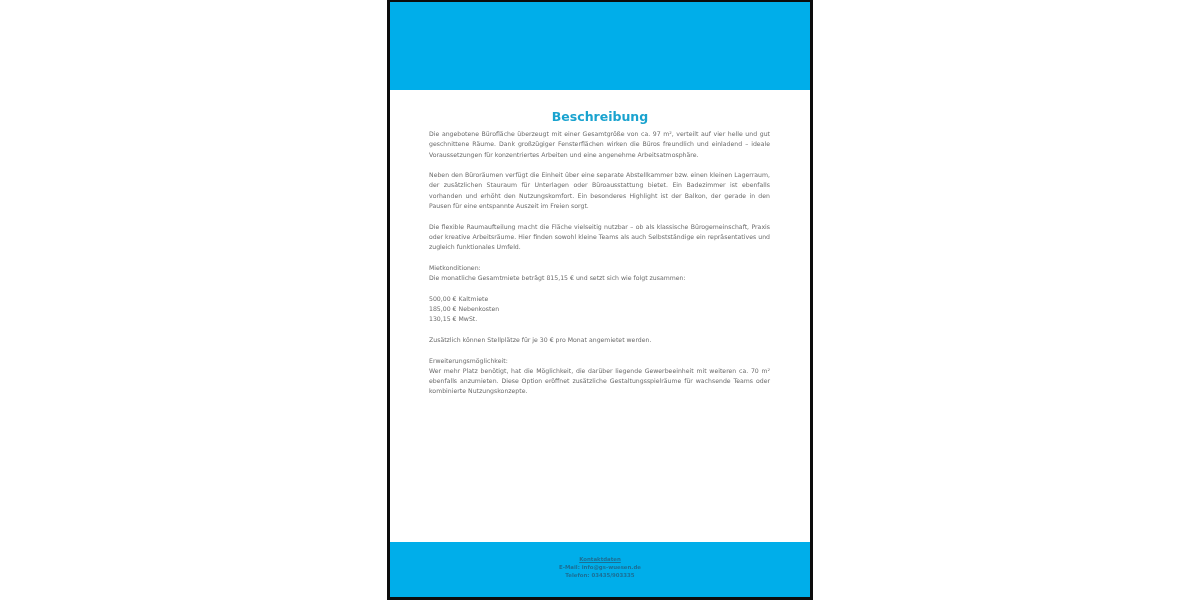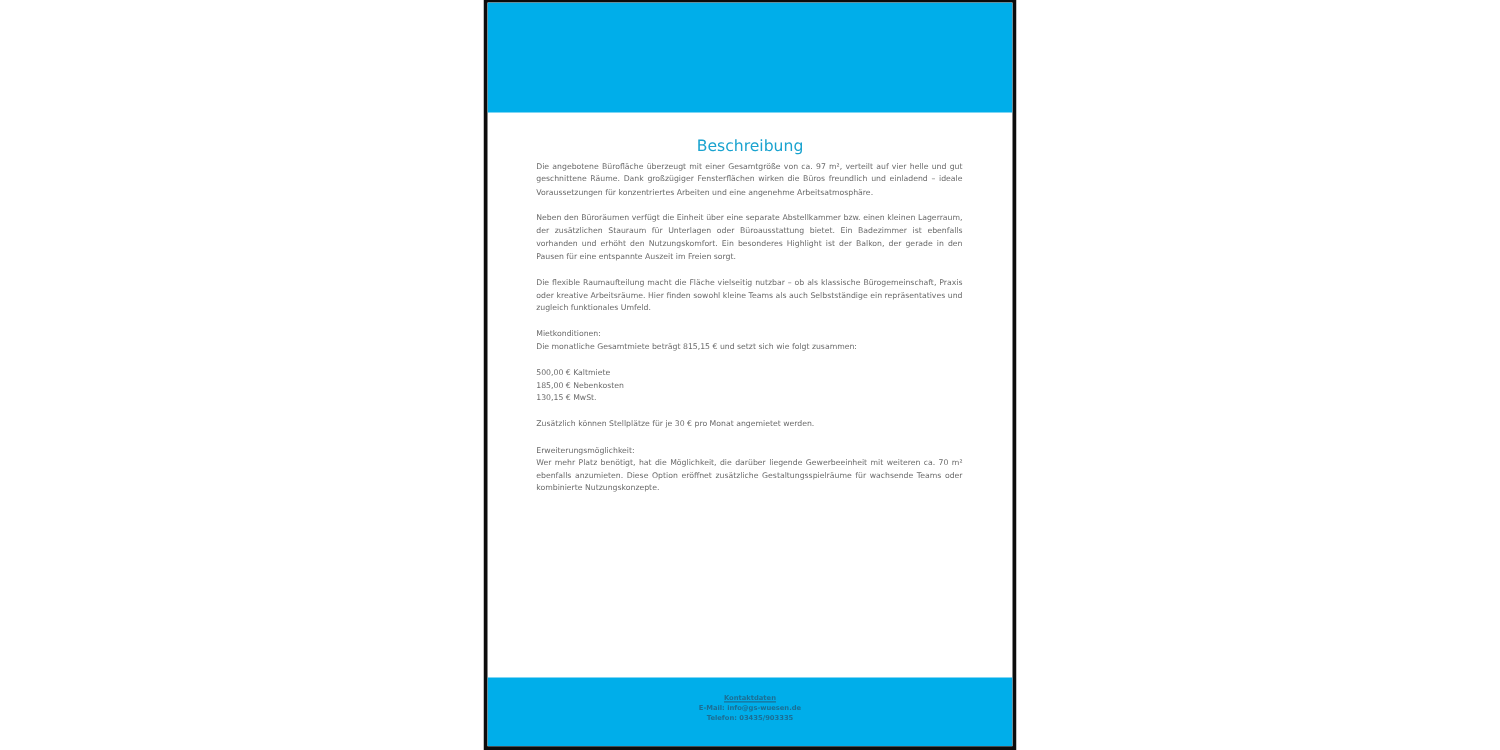--- a/index.html
+++ b/index.html
@@ -1,21 +1,21 @@
 <!DOCTYPE html>
 <html><head>
 <meta charset="utf-8">
 <style>
   html,body{margin:0;padding:0;}
   body{width:1200px;height:600px;background:#ffffff;position:relative;overflow:hidden;font-family:"DejaVu Sans","Liberation Sans",sans-serif;}
   .frame{position:absolute;left:387px;top:0;width:426px;height:600px;background:#0c0c0c;}
   .page{position:absolute;left:390px;top:2px;width:420px;height:595px;background:#ffffff;overflow:hidden;}
   .header-band{position:absolute;left:0;top:0;width:420px;height:88px;background:#00aeea;}
   .footer-band{position:absolute;left:0;top:540px;width:420px;height:55px;background:#00aeea;}
-  .title{position:absolute;left:0;top:107px;width:420px;text-align:center;color:#1aa3cf;font-weight:normal;font-size:12.5px;}
+  .title{position:absolute;left:0;top:107px;width:420px;text-align:center;color:#1aa3cf;font-weight:bold;font-size:12.5px;}
   .body{position:absolute;left:39px;top:127px;width:341px;color:#6b6b6b;font-size:6.2px;line-height:10.3px;}
   .body p{margin:0 0 10.3px 0;text-align:justify;}
   .body p.nj{text-align:left;}
   .footer-text{position:absolute;left:0;top:553px;width:420px;text-align:center;color:#1b6f95;font-size:5.4px;line-height:8px;font-weight:bold;}
   .footer-text .u{text-decoration:underline;}
 </style>
 </head>
 <body>
 
 <div class="frame"></div>

